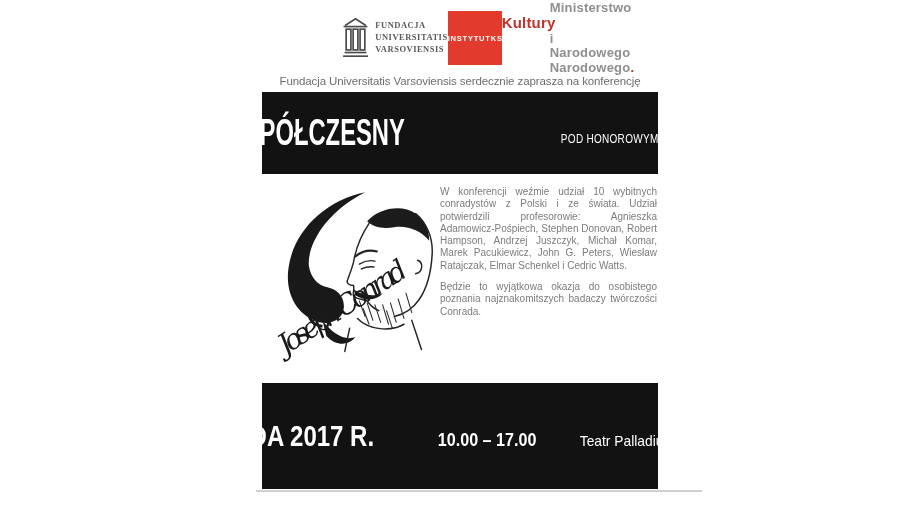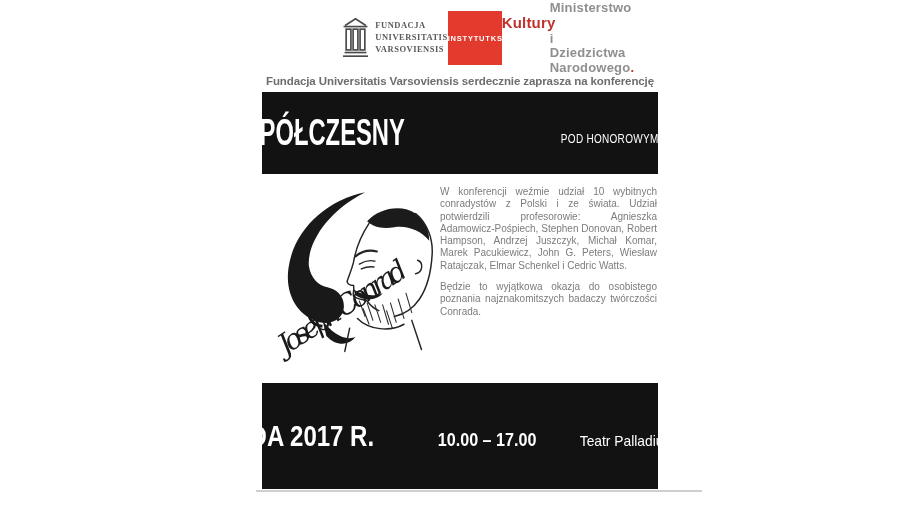--- a/index.html
+++ b/index.html
@@ -15,21 +15,21 @@
              color:#5a5a5a;line-height:1.4;letter-spacing:.5px;}
   .logo-ik{width:54px;height:54px;background:#e23b2e;display:flex;flex-direction:row;
            align-items:center;justify-content:space-between;padding:6px 0;box-sizing:border-box;}
   .ik-label{color:#ffffff;font-weight:bold;font-size:7.5px;letter-spacing:.8px;}
   .logo-min{width:80px;line-height:1.1;}
   .min-sm{font-size:13px;font-weight:bold;color:#8f8f8f;letter-spacing:.2px;margin-left:48px;}
   .min-lg{font-size:15px;font-weight:bold;color:#c0322b;letter-spacing:.2px;}
   .min-dot{color:#c0322b;}
 
   
-  .grayline{text-align:center;color:#6d6d6d;font-size:11.5px;letter-spacing:-.1px;font-weight:bold;}
+  .grayline{text-align:center;color:#6d6d6d;font-size:11.5px;letter-spacing:-.1px;}
   .invite{margin:9px 0 0 0;}
   .funding{margin:8px 0 0 0;}
 
   
   .banner{background:#121212;color:#ffffff;display:flex;flex-direction:row;
           align-items:center;justify-content:center;}
   .banner-top{margin-top:5px;height:82px;}
   .cond{display:block;line-height:1;transform-origin:50% 50%;white-space:nowrap;}
   .title{font-size:36px;font-weight:bold;transform:scaleX(.66);}
   .subtitle{font-size:13.5px;font-weight:400;margin-top:11px;transform:scaleX(.74);letter-spacing:.4px;}
@@ -87,21 +87,21 @@
             <line x1="16.5" y1="2.5" x2="28" y2="19.5"></line>
             <line x1="28" y1="2.5" x2="16.5" y2="19.5"></line>
           </g>
         </svg>
         <div class="ik-label">KSIĄŻKI</div>
       </div>
 
       <div class="logo-min">
         <div class="min-sm">Ministerstwo</div>
         <div class="min-lg">Kultury</div>
-        <div class="min-sm">i Dziedzictwa</div>
+        <div class="min-sm">i Narodowego</div>
         <div class="min-sm"><span>Narodowego</span><span class="min-dot">.</span></div>
       </div>
     </header>
 
     <p class="grayline invite">Fundacja Universitatis Varsoviensis serdecznie zaprasza na konferencję</p>
 
     <div class="banner banner-top">
       <span class="cond title">CONRAD NASZ WSPÓŁCZESNY</span>
       <span class="cond subtitle">POD HONOROWYM PATRONATEM PROFESORA ZDZISŁAWA NAJDERA</span>
     </div>

